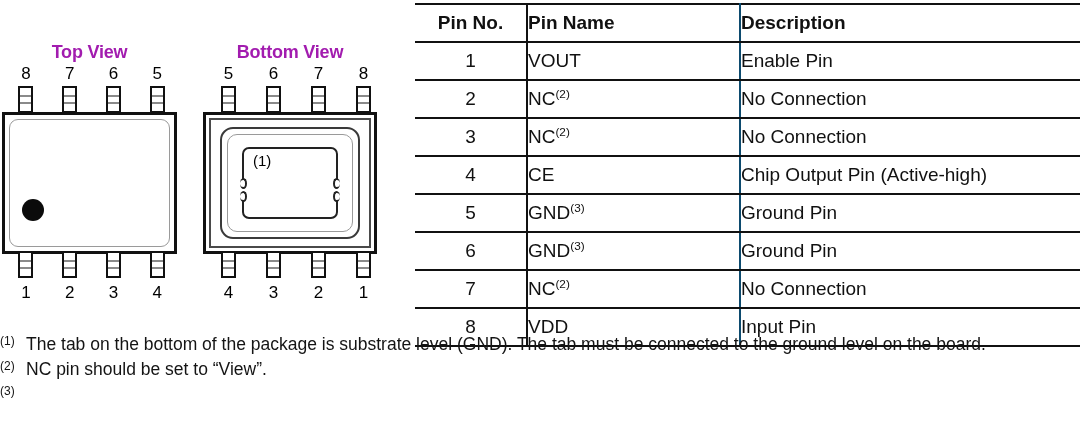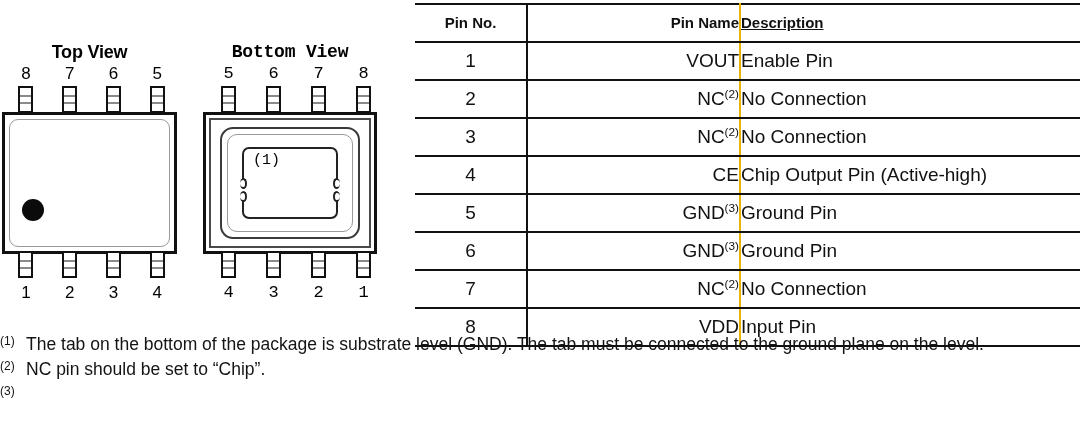--- a/index.html
+++ b/index.html
@@ -26,32 +26,32 @@
     width: 410px;
     height: 330px;
   }
 
   .pkg-view {
     position: absolute;
     top: 0;
     height: 330px;
   }
   .pkg-view.top-view    { left: 2px;   width: 175px; }
-  .pkg-view.bottom-view { left: 200px; width: 180px; font-family: Liberation Mono, monospace; }
+  .pkg-view.bottom-view { left: 200px; width: 180px; }
 
   .view-title {
     position: absolute;
     top: 42px;
     left: 0;
     width: 100%;
     text-align: center;
     font-size: 18px;
     font-weight: bold;
     letter-spacing: -0.2px;
-    color: #000000;
+    color: #a21caf;
   }
 
   
   .pin-labels {
     position: absolute;
     left: 0;
     width: 100%;
     display: flex;
     font-size: 17px;
     font-weight: 500;
@@ -221,30 +221,30 @@
     border-bottom: 2px solid #111;
     padding: 0 0 0 0;
     font-size: 19px;
     line-height: 1.05;
     color: #111;
     height: 36px;
     vertical-align: middle;
   }
   table.pin-table th {
     font-weight: bold;
-    font-size: 15px;
+    font-size: 19px;
   }
   col.c-no   { width: 112px; }
   col.c-name { width: 213px; }
   col.c-desc { width: 340px; }
 
   td.cell-no, th.cell-no     { text-align: center; border-right: 2px solid #111; }
-  td.cell-name, th.cell-name { text-align: right; border-right: 2px solid #eab308; }
+  td.cell-name, th.cell-name { text-align: left; border-right: 2px solid #0c4a6e; }
   td.cell-desc, th.cell-desc { text-align: left; padding-left: 9px; }
-  th.cell-desc { padding-left: 9px; text-decoration: underline; }
+  th.cell-desc { padding-left: 9px; }
 
   sup.fn {
     font-size: 0.62em;
     vertical-align: super;
     line-height: 0;
   }
 
   
   #footnotes {
     position: absolute;
@@ -446,22 +446,22 @@
           <td class="cell-name"><span>VDD</span></td>
           <td class="cell-desc">Input Pin</td>
         </tr>
       </tbody>
   </table>
 </div>
 
 <div id="footnotes">
   <p class="footnote">
     <span class="marker">(1)</span>
-    <span>The tab on the bottom of the package is substrate level (GND). The tab must be connected to the ground plane on the level.</span>
+    <span>The tab on the bottom of the package is substrate level (GND). The tab must be connected to the ground level on the board.</span>
   </p>
   <p class="footnote">
     <span class="marker">(2)</span>
-    <span>NC pin should be set to “Chip”.</span>
+    <span>NC pin should be set to “View”.</span>
   </p>
   <p class="footnote">
     <span class="marker">(3)</span>
   </p>
 </div>
 
 </body></html>

